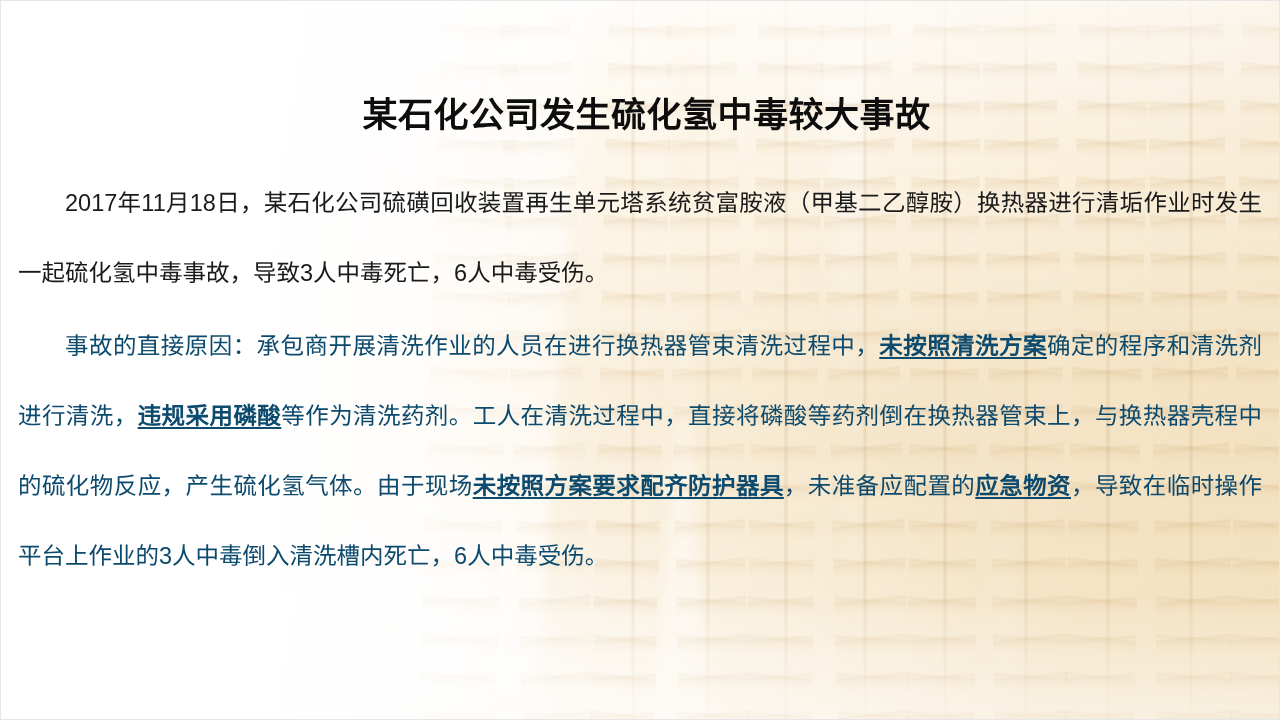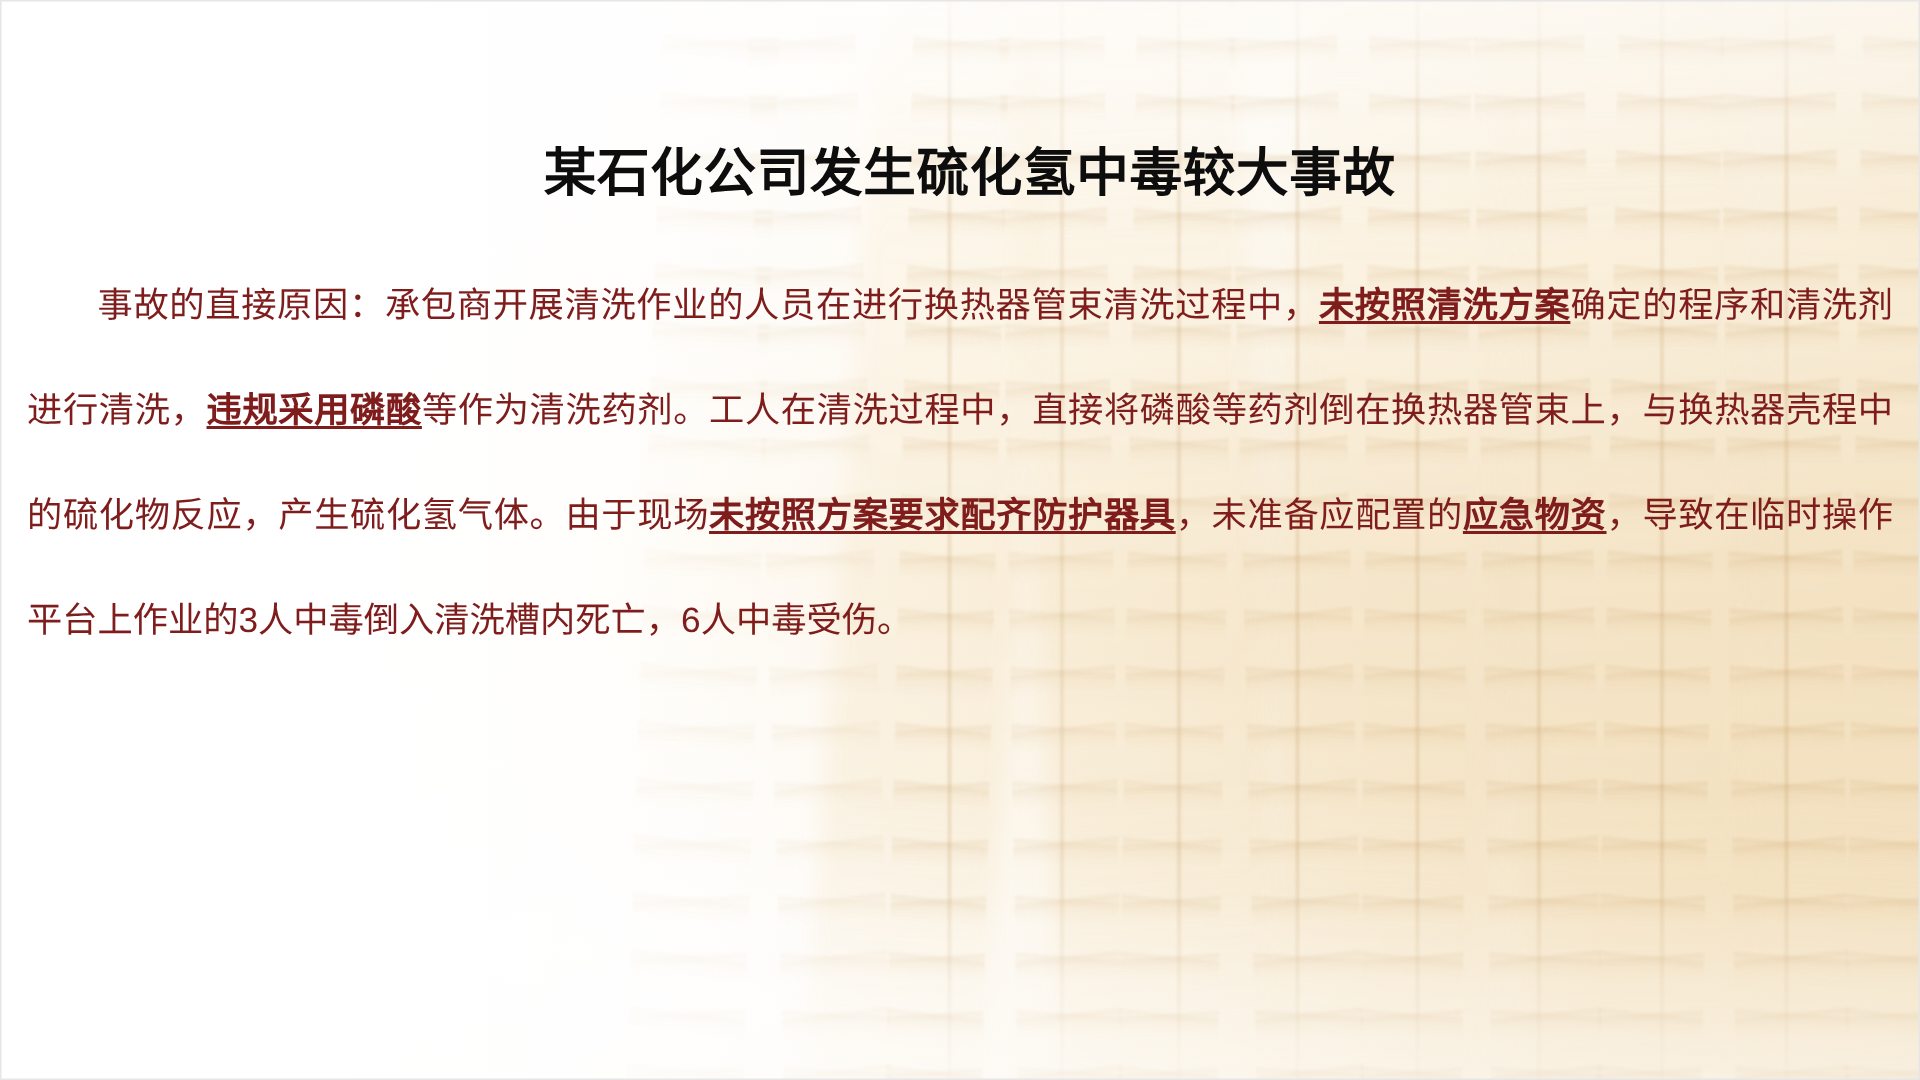--- a/index.html
+++ b/index.html
@@ -187,17 +187,18 @@
 
   <div class="bg-layer bg-soften"></div>
   <div class="bg-layer bg-vignette"></div>
   <div class="frame"></div>
 
   <div class="content">
 
     <div class="slide-title" style="color: rgb(13, 13, 13); padding-left: 13px;">某石化公司发生硫化氢中毒较大事故</div>
 
     <div class="body-block">
-      <p class="para" style="color: #7f1d1d;"><span>事故的直接原因：承包商开展清洗作业的人员在进行换热器管束清洗过程中，</span><span class="em">未按照清洗方案</span><span>确定的程序和清洗剂进行清洗，</span><span class="em">违规采用磷酸</span><span>等作为清洗药剂。工人在清洗过程中，直接将磷酸等药剂倒在换热器管束上，与换热器壳程中的硫化物反应，产生硫化氢气体。由于现场</span><span class="em">未按照方案要求配齐防护器具</span><span>，未准备应配置的</span><span class="em">应急物资</span><span>，导致在临时操作平台上作业的3人中毒倒入清洗槽内死亡，6人中毒受伤。</span></p>
+      <p class="para" style="color: rgb(26, 26, 26);"><span>2017年11月18日，某石化公司硫磺回收装置再生单元塔系统贫富胺液（甲基二乙醇胺）换热器进行清垢作业时发生一起硫化氢中毒事故，导致3人中毒死亡，6人中毒受伤。</span></p>
+      <p class="para" style="color: #0c4a6e;"><span>事故的直接原因：承包商开展清洗作业的人员在进行换热器管束清洗过程中，</span><span class="em">未按照清洗方案</span><span>确定的程序和清洗剂进行清洗，</span><span class="em">违规采用磷酸</span><span>等作为清洗药剂。工人在清洗过程中，直接将磷酸等药剂倒在换热器管束上，与换热器壳程中的硫化物反应，产生硫化氢气体。由于现场</span><span class="em">未按照方案要求配齐防护器具</span><span>，未准备应配置的</span><span class="em">应急物资</span><span>，导致在临时操作平台上作业的3人中毒倒入清洗槽内死亡，6人中毒受伤。</span></p>
     </div>
 
   </div>
 </div>
 
 </body></html>

